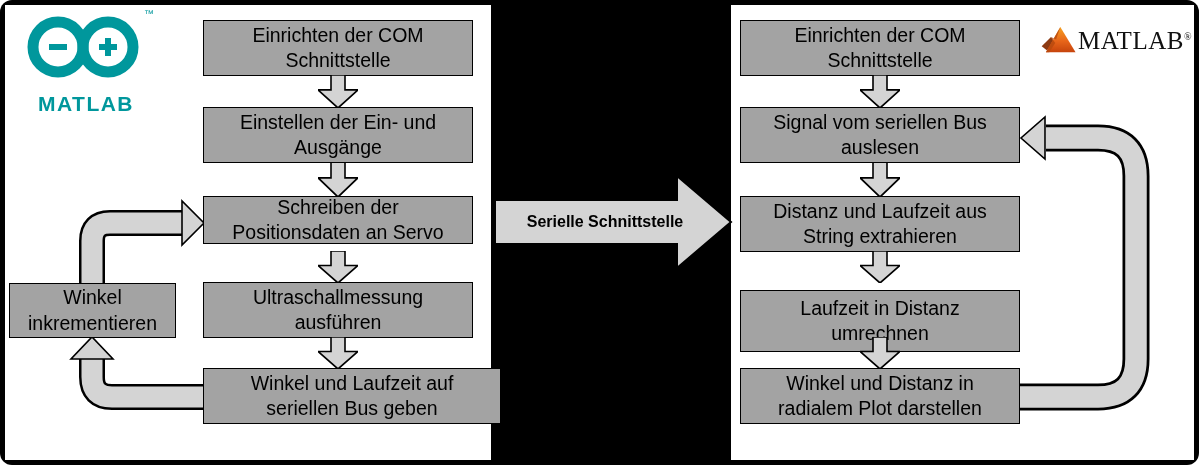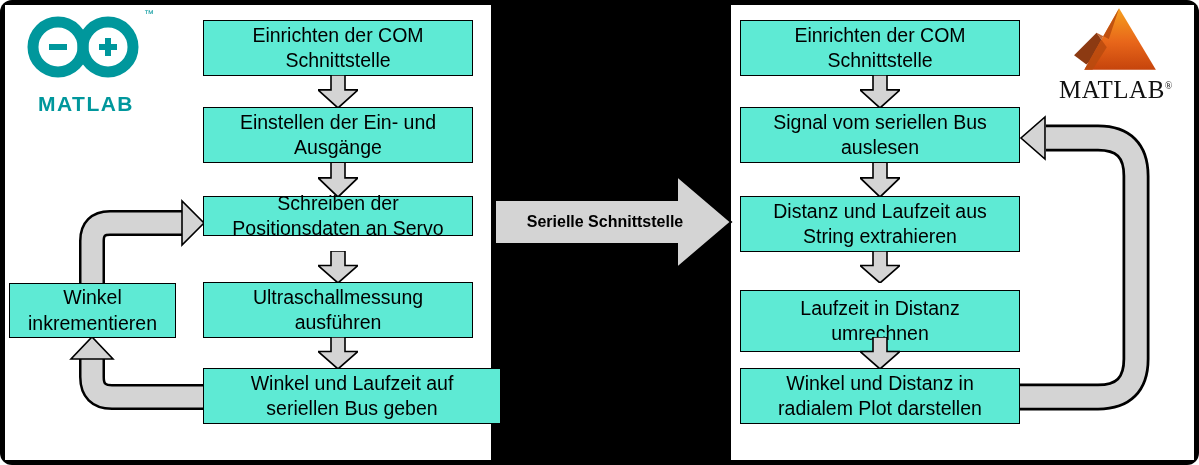--- a/index.html
+++ b/index.html
@@ -15,21 +15,21 @@
   }
   .panel {
     position:absolute; top:5px; height:455px;
     background:#ffffff;
   }
   .panel-left  { left:5px;   width:486px; }
   .panel-right { left:731px; width:463px; }
 
   .fbox {
     position:absolute;
-    background:#5eead4;
+    background:#a3a3a3;
     border:1.6px solid #000;
     display:flex; align-items:center; justify-content:center;
     text-align:center;
     font-size:19.5px; line-height:1.3; color:#000;
     padding:2px 12px;
   }
 
   .down-arrow { position:absolute; width:40px; }
   .down-arrow svg { display:block; width:100%; height:100%; }
 
@@ -45,21 +45,21 @@
   .arduino-logo { position:absolute; left:20px; top:10px; width:132px; }
   .arduino-symbol { position:relative; width:132px; height:74px; }
   .arduino-tm { position:absolute; right:-2px; top:-2px; font-size:10px; color:#00979C; }
   .arduino-word {
     margin-top:8px; text-align:center;
     color:#00979C; font-weight:bold; font-size:21px; letter-spacing:1.5px;
   }
 
   
   .matlab-logo { position:absolute; left:1040px; top:6px; width:152px;
-    display:flex; flex-direction:column; align-items:center;text-align:right; }
+    display:flex; flex-direction:row; align-items:center;text-align:right; }
   .matlab-word {
     margin-top:2px;
     font-family:"Liberation Serif", serif;
     font-size:25px; color:#111; letter-spacing:0.5px; white-space:nowrap;
   }
   .matlab-reg { font-size:10px; vertical-align:super; }
 </style>
 </head>
 <body>
 
@@ -116,21 +116,21 @@
       <polygon points="48,2 84,62 14,62" fill="url(#mg)"></polygon>
       <polygon points="48,2 38,32 26,26 36,40 22,62 14,62" fill="#b84a0e" opacity="0.85"></polygon>
     </svg>
     <div class="matlab-word">
       <span>MATLAB</span><span class="matlab-reg">®</span>
     </div>
   </div>
 
   <div class="fbox" style="left:203px; top:20px;  width:270px; height:56px;">Einrichten der COM Schnittstelle</div>
   <div class="fbox" style="left:203px; top:107px; width:270px; height:56px;">Einstellen der Ein- und Ausgänge</div>
-  <div class="fbox" style="left:203px; top:196px; width:270px; height:40px;">Schreiben der Positionsdaten an Servo</div>
+  <div class="fbox" style="left:203px; top:196px; width:270px; height:48px;">Schreiben der Positionsdaten an Servo</div>
   <div class="fbox" style="left:203px; top:282px; width:270px; height:56px;">Ultraschallmessung ausführen</div>
   <div class="fbox" style="left:203px; top:368px; width:298px; height:56px;">Winkel und Laufzeit auf seriellen Bus geben</div>
   <div class="fbox" style="left:9px;   top:283px; width:167px; height:55px;">Winkel inkrementieren</div>
 
   <div class="down-arrow" style="left:318px; top:75px;  height:33px;">
     <svg viewBox="0 0 40 31" preserveAspectRatio="none">
         <polygon points="13,0 27,0 27,14 40,14 20,31 0,14 13,14" fill="#d4d4d4" stroke="#000" stroke-width="1.6"></polygon>
       </svg>
   </div>
   <div class="down-arrow" style="left:318px; top:162px; height:35px;">

